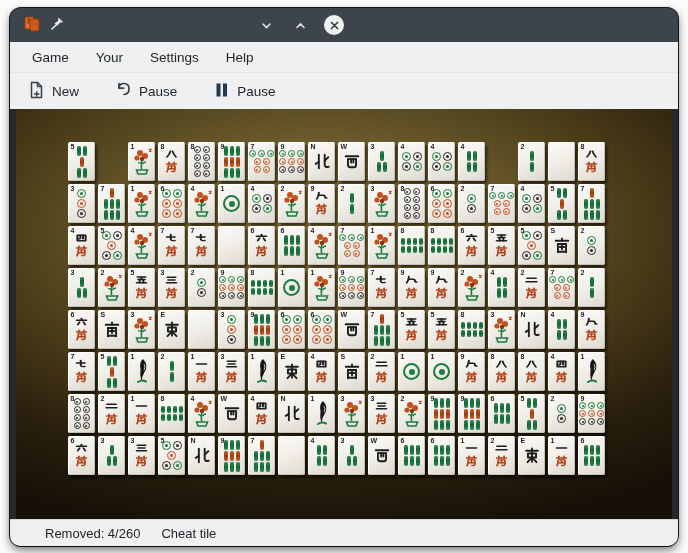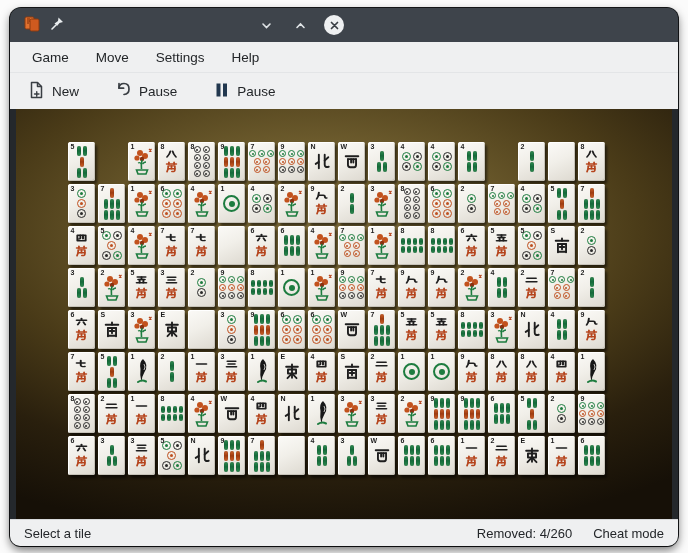--- a/index.html
+++ b/index.html
@@ -121,21 +121,21 @@
       <span class="closebtn">
         <svg width="11" height="11" viewBox="0 0 11 11">
             <path d="M2.5 2.5 L8.5 8.5 M8.5 2.5 L2.5 8.5" stroke="#3a3f44" stroke-width="1.7" stroke-linecap="round"></path>
           </svg>
       </span>
     </div>
   </div>
 
   <div id="menubar">
       <span class="menu-item">Game</span>
-      <span class="menu-item">Move</span>
+      <span class="menu-item">Your</span>
       <span class="menu-item">Settings</span>
       <span class="menu-item">Help</span>
     </div>
 
   <div id="toolbar">
       <span class="tool-btn">
         <span><svg width="17" height="18" viewBox="0 0 17 18">
             <path d="M3.5 1.5 H9.5 L13.5 5.5 V16.5 H3.5 Z" fill="none" stroke="#3a3f44" stroke-width="1.5" stroke-linejoin="round"></path>
             <path d="M9.5 1.5 V5.5 H13.5" fill="none" stroke="#3a3f44" stroke-width="1.5" stroke-linejoin="round"></path>
             <path d="M6.5 13 H11 M8.75 10.8 V15.2" stroke="#3a3f44" stroke-width="1.4" stroke-linecap="round"></path>
@@ -2951,18 +2951,17 @@
                 <div class="stick"></div>
                 <div class="stick"></div>
               </div>
             </div>
           </div>
         </div>
       </div>
   </div>
 
   <div id="statusbar">
-    <span class="left">Select a tile</span>
     <span class="seg">Removed: 4/260</span>
-    <span class="seg">Cheat mode</span>
+    <span class="seg">Cheat tile</span>
   </div>
 
 </div>
 
 </body></html>

